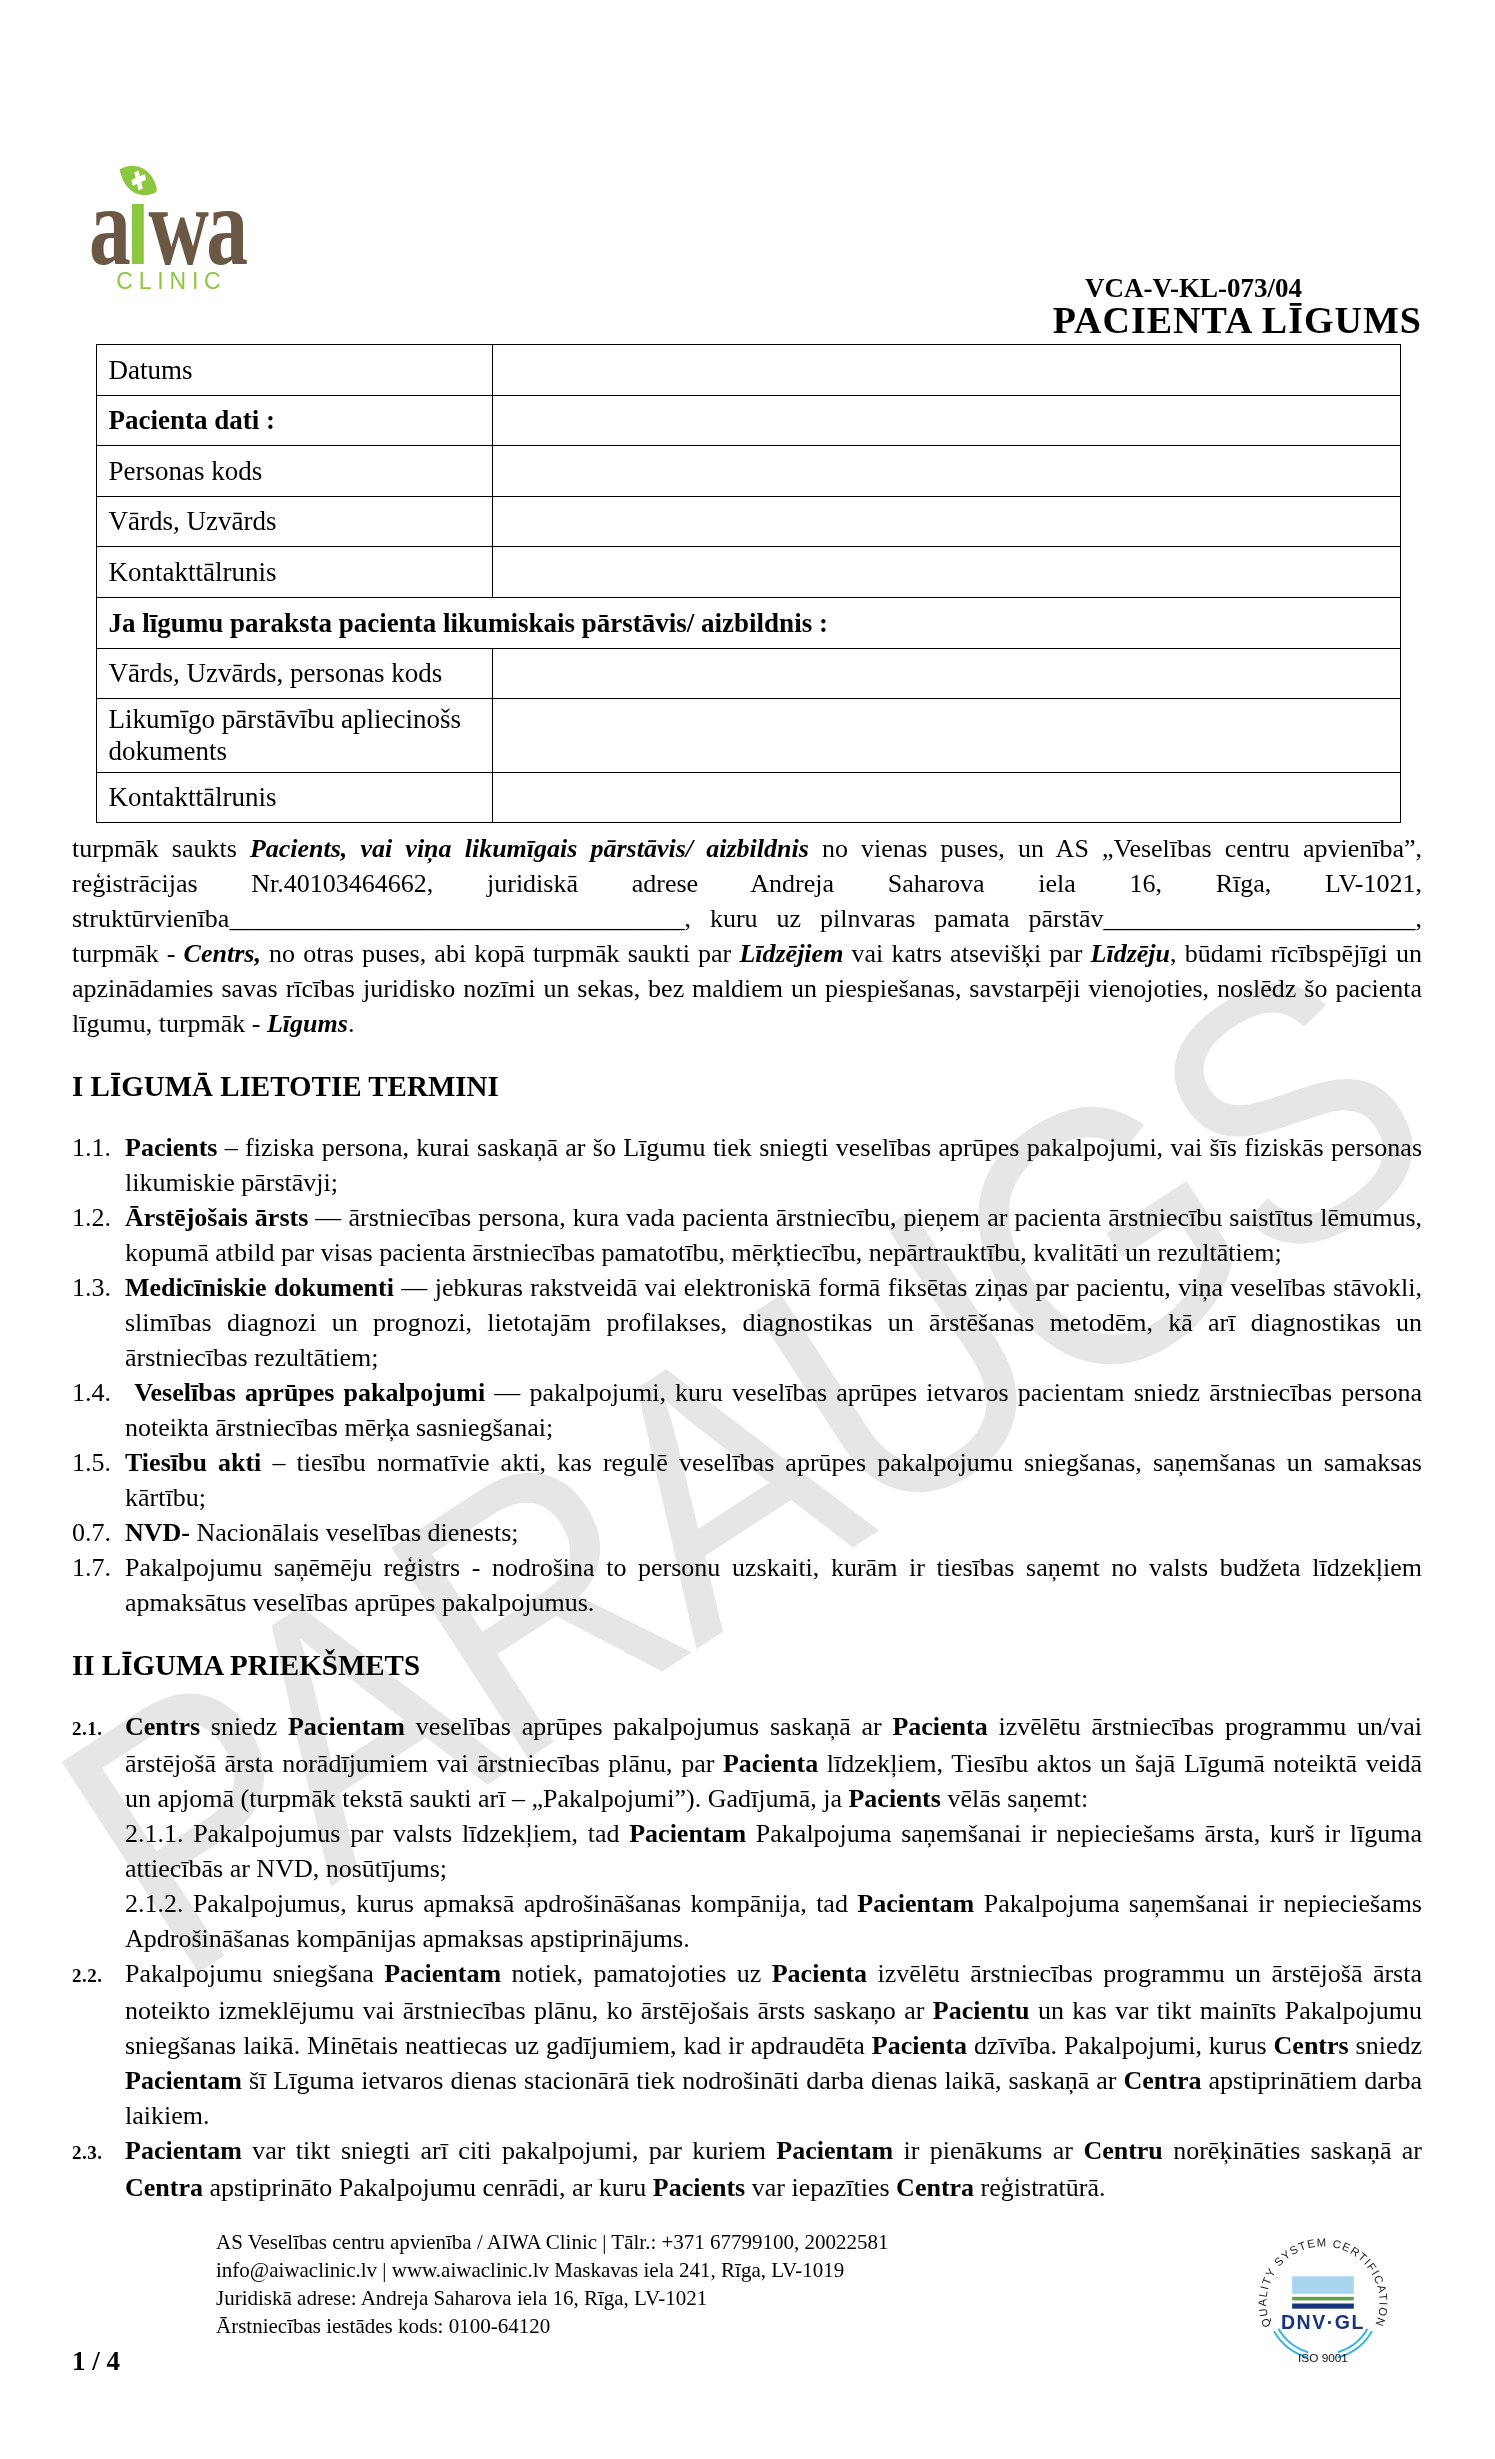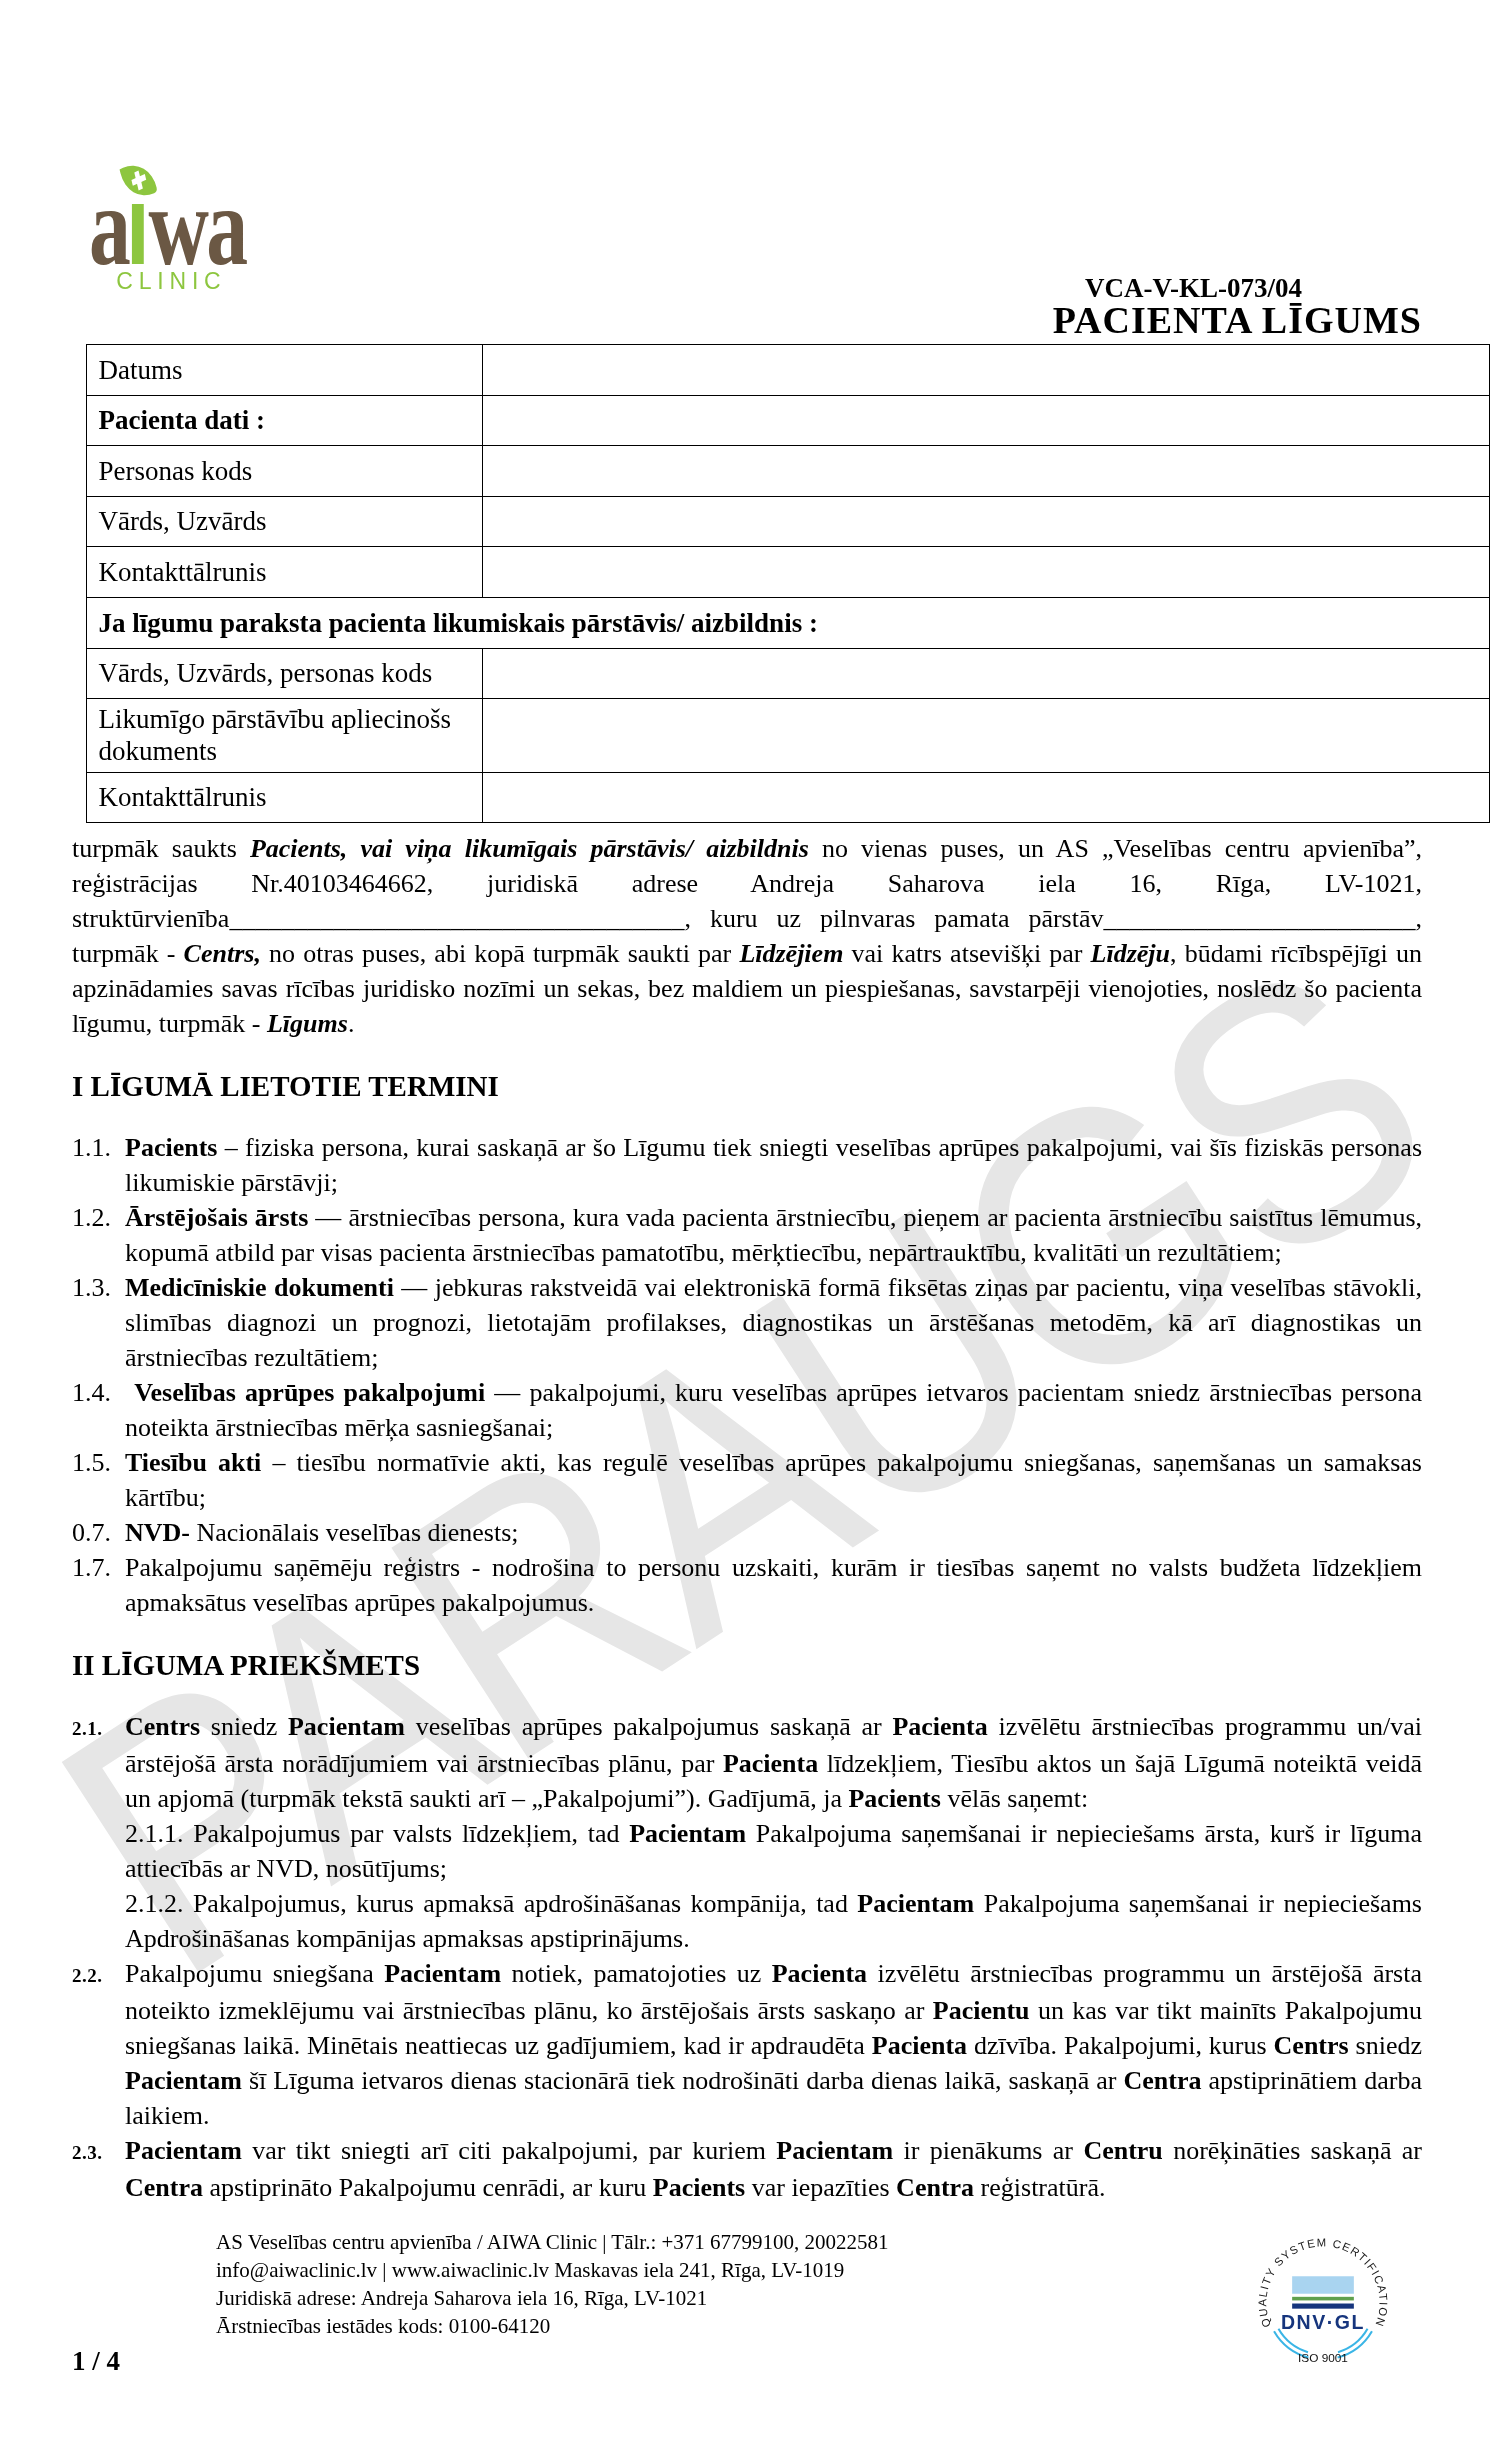--- a/index.html
+++ b/index.html
@@ -20,21 +20,21 @@
   .leaf{position:absolute;left:-11.5px;top:-42px;width:42px;height:37px;background:var(--accent-green,#8dc63f);
        border-radius:0 90% 12% 90%;transform:rotate(-18deg);}
   .plus-v{position:absolute;left:18px;top:8.6px;width:5.8px;height:19px;background:#fff;}
   .plus-h{position:absolute;left:11.5px;top:15.4px;width:19px;height:5.8px;background:#fff;}
   .logo-caption{color:var(--accent-green,#8dc63f);font-family:"Liberation Sans",sans-serif;
        font-size:23px;letter-spacing:5.8px;margin:5.8px 0 0 27px;line-height:1;}
   .doc-code{position:absolute;top:86px;right:120px;font-weight:700;font-size:27px;}
   .doc-title{position:absolute;bottom:1.9px;left:0;right:0;text-align:right;
        font-size:38px;font-weight:700;letter-spacing:1px;}
   
-  table.ptable{border-collapse:collapse;table-layout:fixed;margin-left:14px;width:1404px;}
+  table.ptable{border-collapse:collapse;table-layout:fixed;margin-left:24px;width:1305px;}
   table.ptable td{border:1.9px solid #000;font-size:27px;padding:3.8px 11.5px;height:42px;
        line-height:1.2;vertical-align:middle;background:transparent;}
   table.ptable td.bold{font-weight:700;}
   
   .intro{margin:7.7px 0 0 0;text-align:justify;font-size:26px;line-height:35px;}
   .heading{font-size:29px;font-weight:700;margin:29px 0 27px 0;}
   .item{position:relative;text-align:justify;font-size:26px;line-height:35px;padding-left:53px;}
   .num{display:inline-block;width:53px;margin-left:-53px;}
   .num.small{font-size:19px;font-weight:700;letter-spacing:0.5px;}
   .subitem{text-align:justify;}

